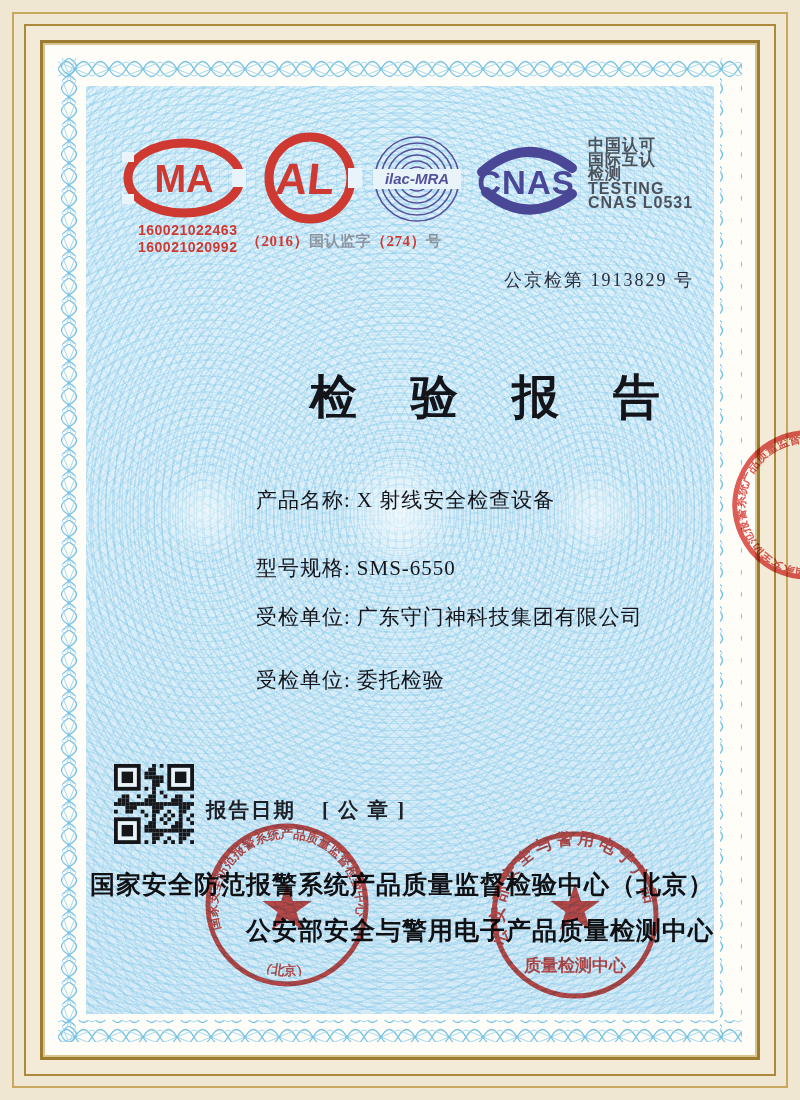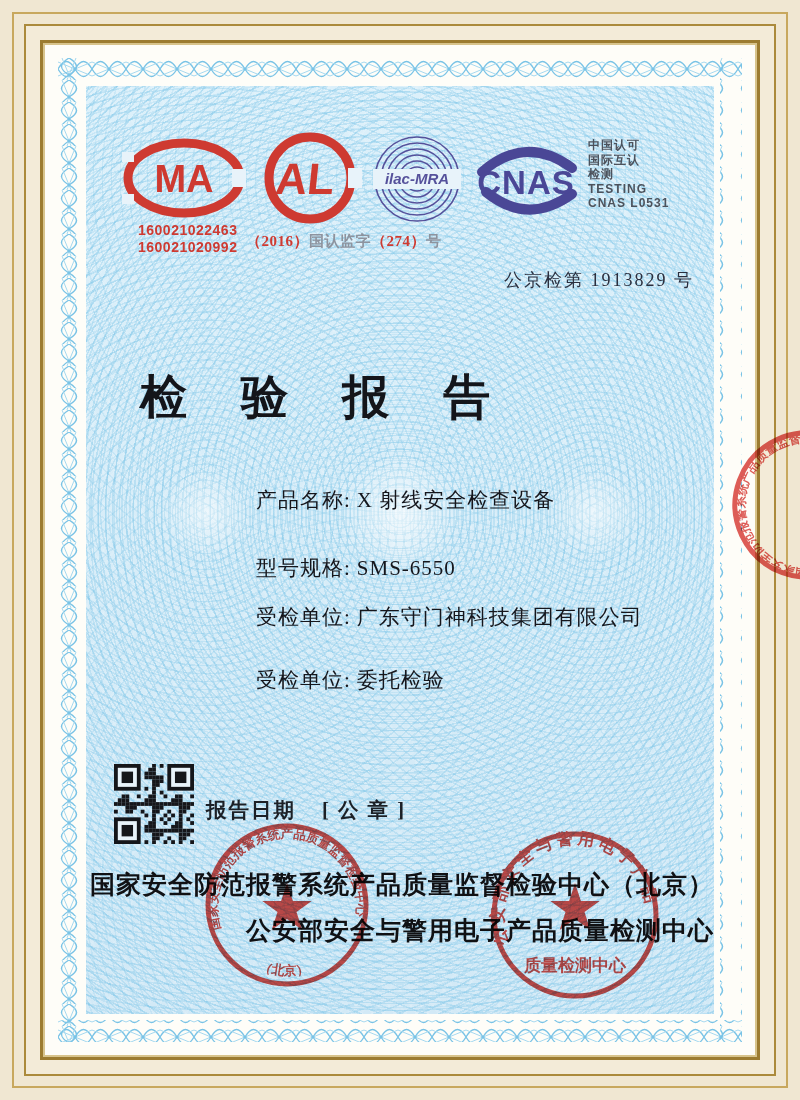--- a/index.html
+++ b/index.html
@@ -30,27 +30,27 @@
       repeating-radial-gradient(circle at 81% 46%, rgba(122,196,231,.27) 0 1.5px, rgba(255,255,255,0) 1.5px 8px),
       repeating-radial-gradient(circle at 50% 10%, rgba(122,196,231,.20) 0 1.5px, rgba(255,255,255,0) 1.5px 9px),
       repeating-radial-gradient(circle at 50% 86%, rgba(122,196,231,.20) 0 1.5px, rgba(255,255,255,0) 1.5px 9px),
       repeating-linear-gradient(55deg, rgba(255,255,255,.10) 0 2px, rgba(0,0,0,0) 2px 9px),
       repeating-linear-gradient(-55deg, rgba(255,255,255,.10) 0 2px, rgba(0,0,0,0) 2px 9px),
       linear-gradient(#dcF0fa,#d2e9f6);
   }
   .abs { position:absolute; }
   
   .cnas-block { left:502px; top:52px; font-family:"Liberation Sans","DejaVu Sans",sans-serif;
-    font-size:12px; line-height:14.5px; color:#4c525c; font-weight:bold; letter-spacing:1px; }
+    font-size:16px; line-height:14.5px; color:#4c525c; font-weight:bold; letter-spacing:1px; }
   .cma-numbers { left:52px; top:136px; color:#ce3a31; font-weight:bold;
     font-family:"Liberation Sans","DejaVu Sans",sans-serif; font-size:14px; line-height:17px; letter-spacing:.5px; }
   .license-line { left:160px; top:146px; font-size:15px; font-weight:bold; color:#8d939e; letter-spacing:.5px; }
   .license-line .red { color:#cf3a31; }
   .report-no { top:182px; right:20px; font-size:18px; color:#2b2f3e; letter-spacing:2px; }
-  .title { top:280px; left:0; width:100%; text-align:left; font-size:47px; font-weight:bold;
+  .title { top:280px; left:0; width:100%; text-align:right; font-size:47px; font-weight:bold;
     color:#14151a; letter-spacing:1.15em; text-indent:1.15em; }
   .field { left:170px; font-size:21px; font-weight:normal; color:#15161c; letter-spacing:1px; }
   .field .lab { margin-right:6px; }
   .date-row { left:120px; top:710px; font-size:20.5px; font-weight:bold; color:#1c2026;
     display:flex; gap:26px; letter-spacing:2px; white-space:nowrap; }
   .org-line { left:0; width:100%; text-align:right; font-weight:bold; color:#101114; font-size:25px; letter-spacing:1px; }
   .stamp { mix-blend-mode:multiply; opacity:.88; }
   .qr { left:28px; top:678px; }
   .edge-stamp { position:absolute; left:727px; top:420px; z-index:6; mix-blend-mode:multiply; opacity:.8; }
 </style>

